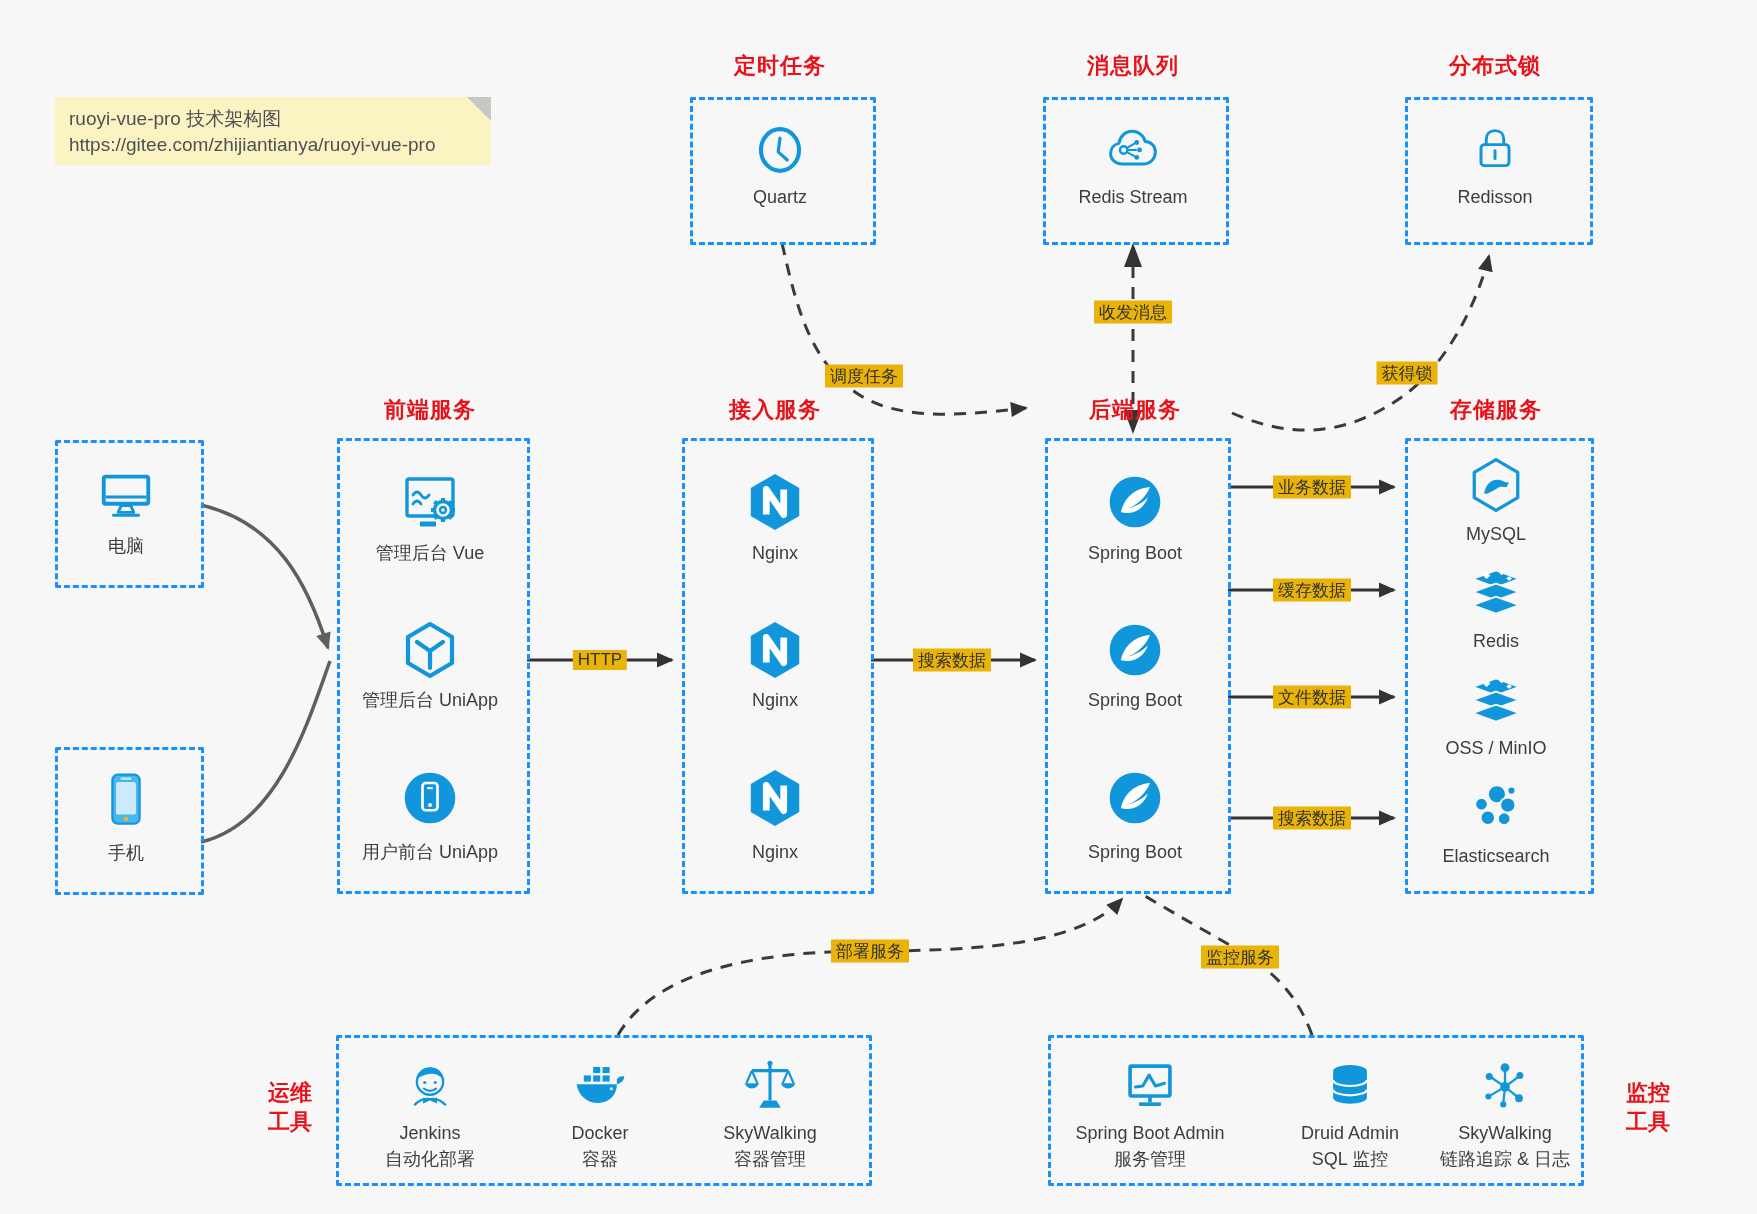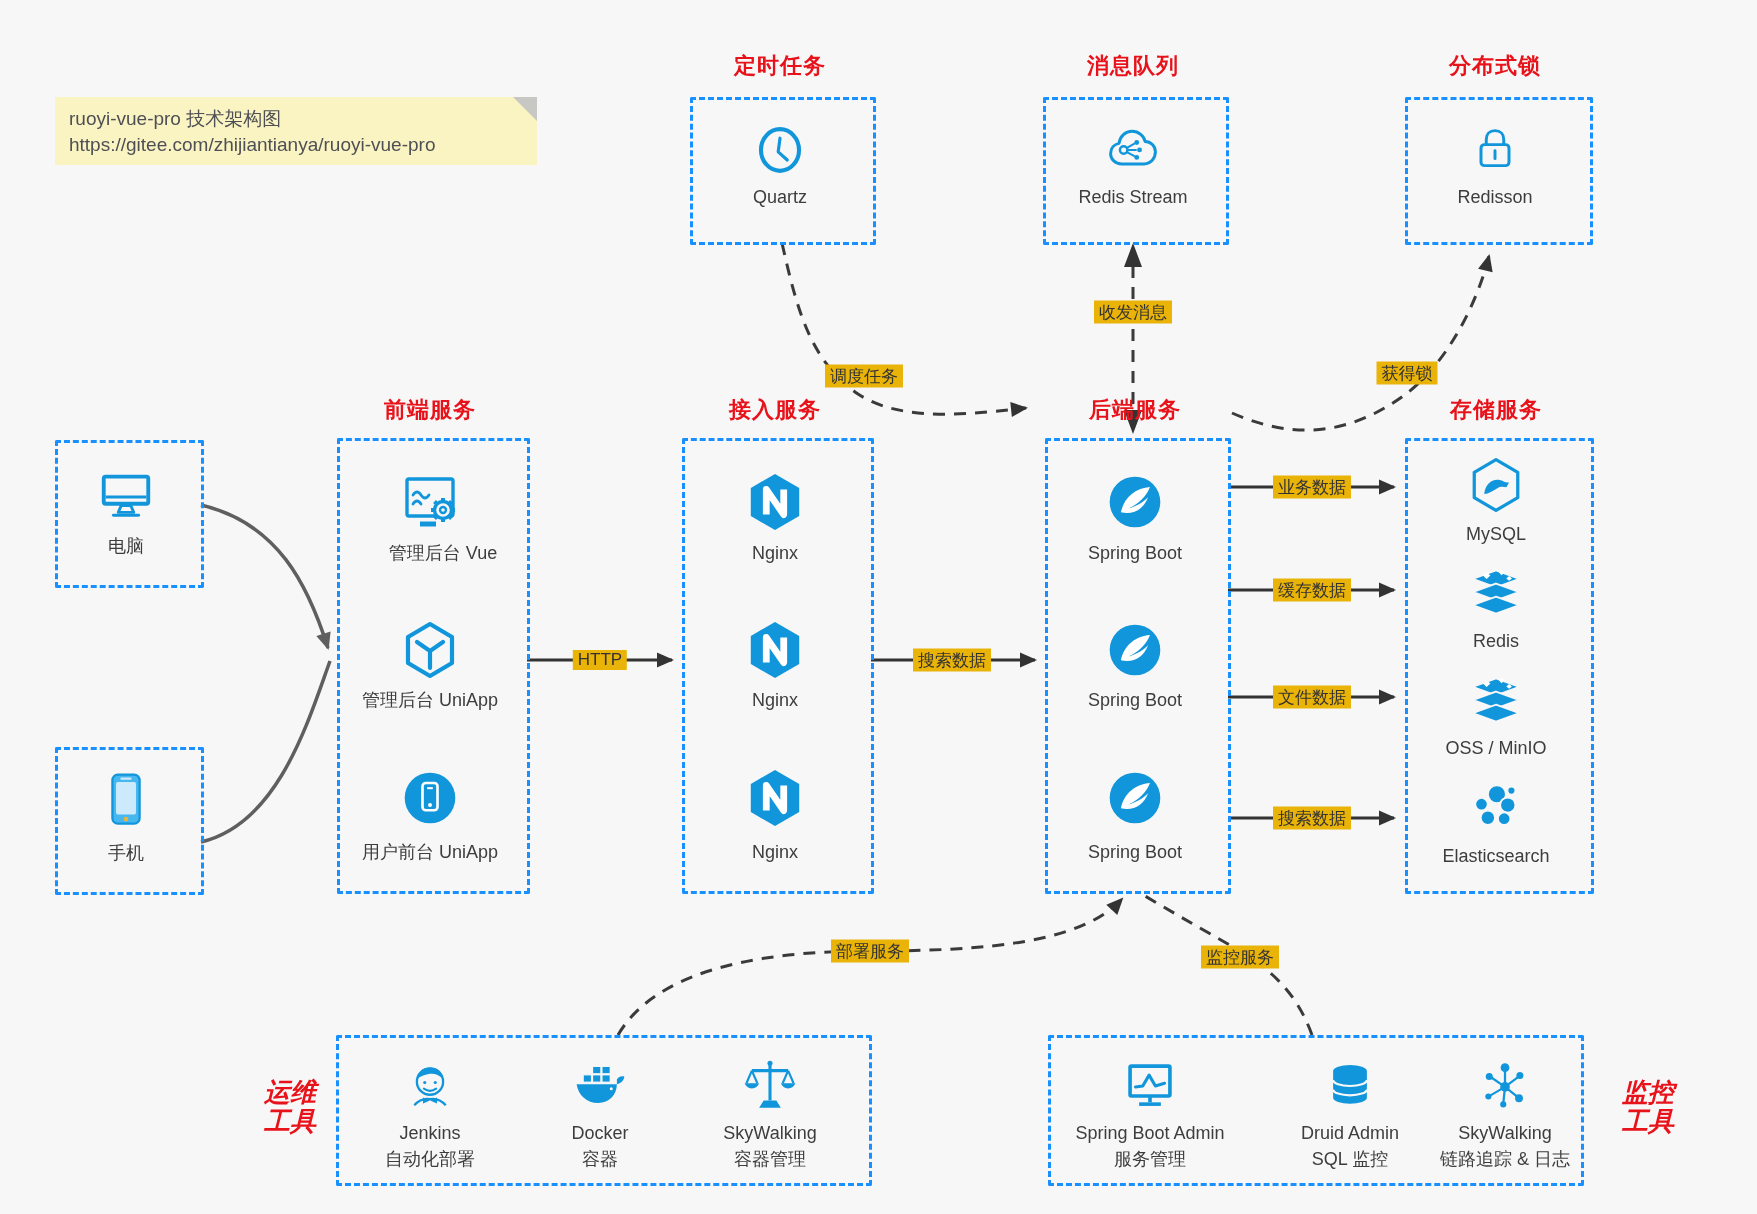--- a/index.html
+++ b/index.html
@@ -3,26 +3,26 @@
 <meta charset="utf-8">
 <style>
   html,body{margin:0;padding:0;}
   body{background:#f7f7f8;font-family:"Liberation Sans","DejaVu Sans",sans-serif;}
   #canvas{position:relative;width:1757px;height:1214px;background:#f7f7f8;overflow:hidden;}
   svg.edges{position:absolute;left:0;top:0;pointer-events:none;}
   .gbox{position:absolute;border:3px dashed #1890ff;border-radius:2px;}
   .gtitle{position:absolute;transform:translate(-50%,-50%);color:#e8131a;font-weight:bold;
           font-size:22px;white-space:nowrap;letter-spacing:1px;}
   .side-label{position:absolute;transform:translate(-50%,-50%);color:#e8131a;font-weight:bold;
-          font-size:26px;line-height:29px;white-space:nowrap;font-style:italic;}
+          font-size:22px;line-height:29px;white-space:nowrap;}
   .node-label{position:absolute;transform:translate(-50%,-50%);font-size:18px;color:#3d3d3d;white-space:nowrap;}
   .edge-label{position:absolute;transform:translate(-50%,-50%);font-size:17px;color:#333;
           background:#eab308;padding:0 5px;white-space:nowrap;}
   .icon{position:absolute;transform:translate(-50%,-50%);line-height:0;}
-  .note{position:absolute;left:55px;top:97px;width:482px;height:68px;background:#faf3c2;
+  .note{position:absolute;left:55px;top:97px;width:436px;height:68px;background:#faf3c2;
         box-sizing:border-box;padding:9px 0 0 14px;}
   .note .ln{display:block;font-size:19px;color:#4f5055;line-height:26px;white-space:nowrap;}
   .note-fold{position:absolute;right:0;top:0;width:0;height:0;
         border-top:24px solid #c7c7c3;border-left:24px solid transparent;}
 </style>
 </head>
 <body>
 
 <div id="canvas">
 
@@ -129,21 +129,21 @@
         <rect x="9" y="7" width="46" height="37" rx="2" fill="none" stroke="#1296db" stroke-width="3.4"></rect>
         <path d="M15,23 q4,-6 8,0 q4,6 8,0 M15,32 q4,-6 8,0" fill="none" stroke="#1296db" stroke-width="2.8" stroke-linecap="round"></path>
         <g stroke="#1296db" stroke-width="4">
           <path d="M45,26 V50 M33,38 H57 M36.5,29.5 L53.5,46.5 M53.5,29.5 L36.5,46.5"></path>
         </g>
         <circle cx="45" cy="38" r="8.5" fill="#f7f7f8" stroke="#1296db" stroke-width="3.4"></circle>
         <circle cx="45" cy="38" r="3" fill="none" stroke="#1296db" stroke-width="2.4"></circle>
         <path d="M22,52 H38" stroke="#1296db" stroke-width="5"></path>
       </svg>
   </span>
-  <span class="node-label" style="left:443px;top:553px">管理后台 Vue</span>
+  <span class="node-label" style="left:430px;top:553px">管理后台 Vue</span>
 
   <span class="icon" style="left:430px;top:650px">
     <svg width="64" height="64" viewBox="0 0 64 64">
         <polygon points="32,6 54,19 54,45 32,58 10,45 10,19" fill="none" stroke="#1296db" stroke-width="4.2" stroke-linejoin="round"></polygon>
         <path d="M32,33 L19,24 M32,33 L45,24 M32,33 L32,50" stroke="#1296db" stroke-width="4.2" stroke-linecap="round"></path>
       </svg>
   </span>
   <span class="node-label" style="left:430px;top:700px">管理后台 UniApp</span>
 
   <span class="icon" style="left:430px;top:798px">

